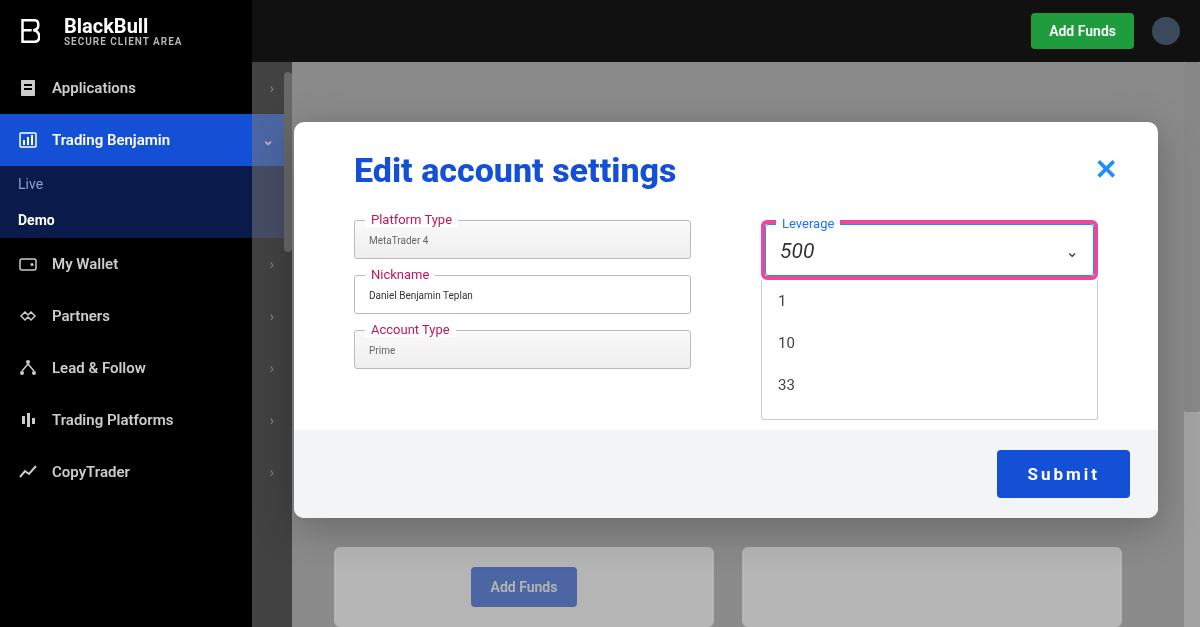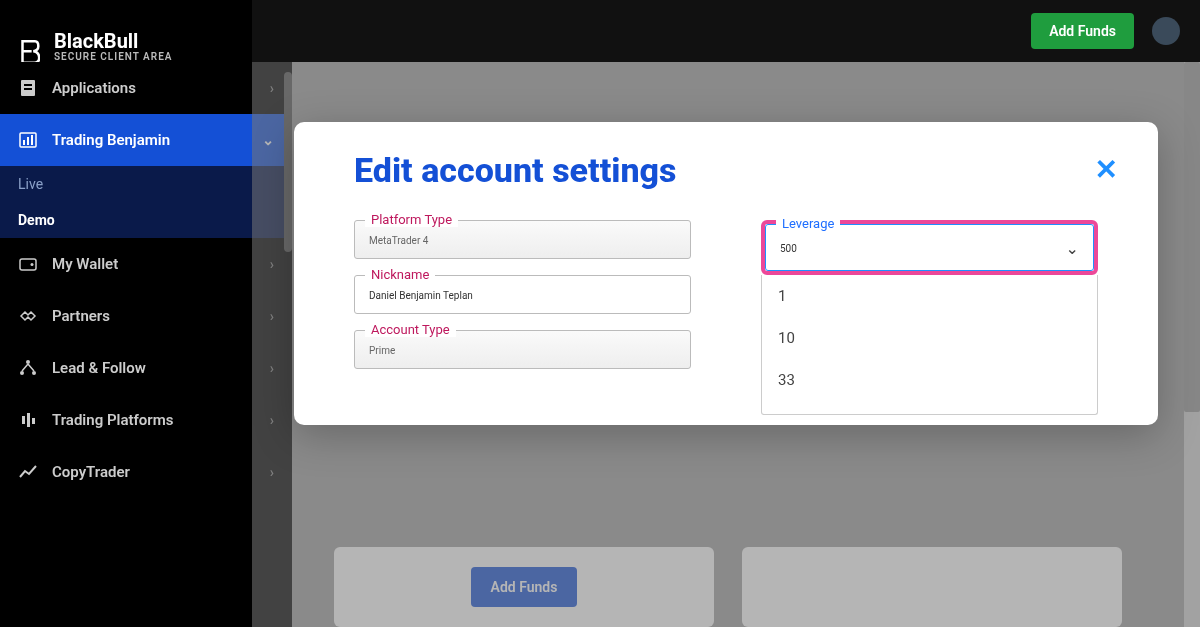--- a/index.html
+++ b/index.html
@@ -1,19 +1,19 @@
 <!DOCTYPE html>
 <html><head>
 <meta charset="utf-8">
 <style>
 * { margin: 0; padding: 0; box-sizing: border-box; font-family: -apple-system, BlinkMacSystemFont, "Segoe UI", Roboto, sans-serif; }
 body { width: 1200px; height: 627px; overflow: hidden; background: #0a0a0a; position: relative; }
 
 .topbar { position: absolute; top: 0; left: 0; right: 0; height: 62px; background: #111; display: flex; align-items: center; justify-content: space-between; padding: 0 20px 0 0; z-index: 5; }
-.logo-block { display: flex; align-items: flex-end; gap: 14px; padding-left: 20px; background: #000; height: 62px; width: 252px; }
+.logo-block { display: flex; align-items: center; gap: 24px; padding-left: 20px; background: #000; height: 62px; width: 252px; }
 .logo-text { color: #fff; font-weight: 700; font-size: 20px; line-height: 1; }
 .logo-sub { color: #bbb; font-size: 10px; letter-spacing: 1px; font-weight: 600; }
 .topbar-right { display: flex; align-items: center; gap: 18px; }
 .add-funds-top { background: #1f9d3e; color: #fff; border: none; padding: 10px 18px; border-radius: 4px; font-weight: 600; font-size: 14px; cursor: pointer; }
 .avatar { width: 28px; height: 28px; background: #3a4a5a; border-radius: 50%; }
 
 .sidebar { position: absolute; top: 62px; left: 0; width: 292px; bottom: 0; background: #000; color: #ccc; overflow: hidden; z-index: 5; }
 .sidebar-scroll { position: absolute; top: 10px; right: 0; width: 8px; height: 180px; background: #555; border-radius: 4px; }
 .side-item { display: flex; align-items: center; justify-content: space-between; padding: 16px 18px; font-size: 15px; font-weight: 600; cursor: pointer; }
 .side-item-left { display: flex; align-items: center; gap: 14px; }
@@ -42,21 +42,21 @@
 
 .fieldset { position: relative; border: 1px solid #bbb; border-radius: 3px; padding: 14px 14px 12px 14px; background: #fff; }
 .fieldset.disabled { background: linear-gradient(#fafafa,#eee); }
 .fieldset .legend { position: absolute; top: -9px; left: 10px; background: #fff; padding: 0 6px; font-size: 13px; color: #be185d; }
 .fieldset .value { font-size: 10px; color: #666; }
 .fieldset.enabled .value { color: #333; }
 
 .leverage-wrap { position: relative; border: 4px solid #ec4899; border-radius: 6px; padding: 0; }
 .leverage-field { border: 1px solid #1f8fff; border-radius: 3px; padding: 14px 14px 12px 14px; position: relative; display: flex; justify-content: space-between; align-items: center; cursor: pointer; }
 .leverage-field .legend { position: absolute; top: -9px; left: 10px; background: #fff; padding: 0 6px; font-size: 13px; color: #1f6fff; }
-.leverage-field .value { font-size: 10px; color: #333; }
+.leverage-field .value { font-size: 21px; color: #333; font-style: italic; }
 .lev-chev { color: #444; }
 
 .dropdown { border: 1px solid #ccc; border-top: none; border-radius: 0 0 3px 3px; margin-top: -1px; max-height: 140px; overflow: hidden; background: #fff; }
 .dropdown-item { padding: 12px 16px; font-size: 15px; color: #444; cursor: pointer; }
 .dropdown-item.fade { opacity: 0.1; }
 
 .modal-footer { background: #f3f4f6; padding: 20px 28px; display: flex; justify-content: flex-end; }
 .submit-btn { background: #1450d6; color: #fff; border: none; padding: 14px 30px; border-radius: 4px; font-weight: 700; font-size: 17px; letter-spacing: 3px; cursor: pointer; }
 
 svg { display: block; }
@@ -228,14 +228,17 @@
         </div>
         <div class="dropdown" style="margin-top:-16px">
           <div class="dropdown-item">1</div>
           <div class="dropdown-item">10</div>
           <div class="dropdown-item">33</div>
           <div class="dropdown-item fade">50</div>
         </div>
       </div>
     </div>
 
+    <div class="modal-footer">
+      <button class="submit-btn">Submit</button>
+    </div>
   </div>
 </div>
 
 </body></html>

